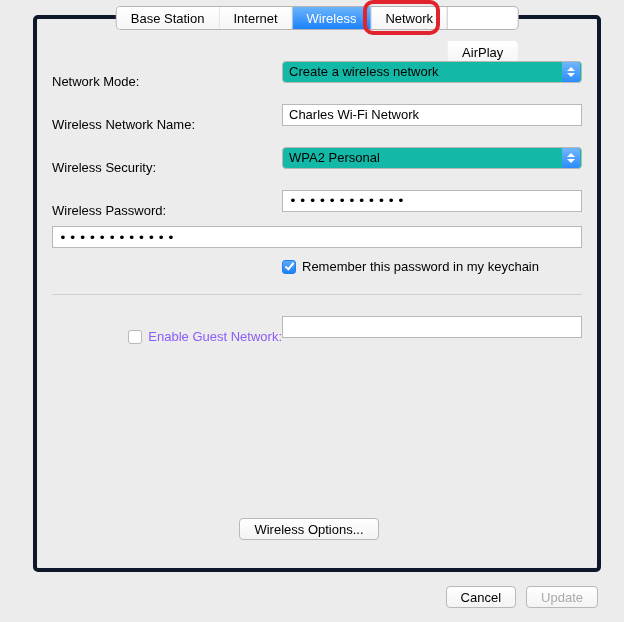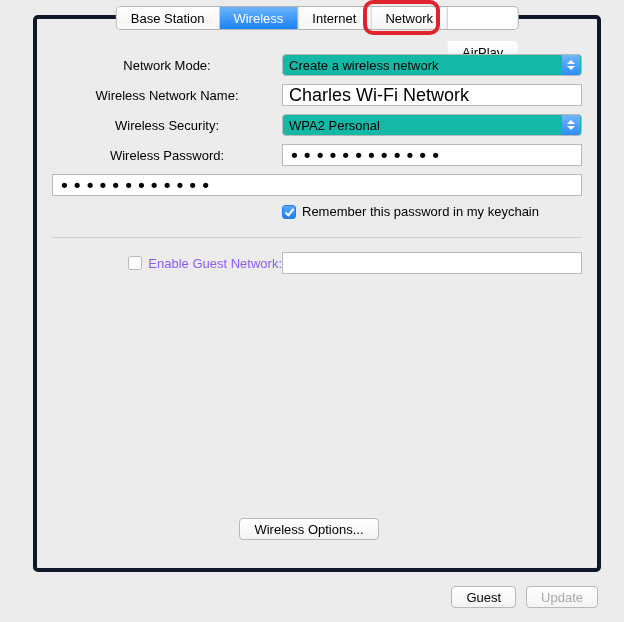--- a/index.html
+++ b/index.html
@@ -80,22 +80,23 @@
   left: 15px;
   right: 15px;
 }
 .row {
   display: flex;
   align-items: center;
   margin-bottom: 8px;
 }
 .row .label {
   width: 230px;
-  text-align: center;
+  text-align: left;
   color: #000;
+  margin-top: 20px;
 }
 .row .checklabel {
   display: flex;
   align-items: center;
   gap: 6px;
   color: #8b5cf6;
 }
 .row .control {
   flex: 1;
 }
@@ -131,21 +132,21 @@
   content: "";
   width: 0; height: 0;
   border-left: 4px solid transparent;
   border-right: 4px solid transparent;
 }
 .aqua-select .cap::before { border-bottom: 4px solid #fff; }
 .aqua-select .cap::after { border-top: 4px solid #fff; }
 input.text {
   width: 100%;
   height: 22px;
-  font-size: 18px;
+  font-size: 13px;
   border: 1px solid #b8b8b8;
   border-radius: 0;
   background: #fff;
   padding: 0 6px;
 }
 input.text.passwordish {
   letter-spacing: 2px;
   font-family: monospace;
 }
 .checkrow {
@@ -213,22 +214,22 @@
 <body>
 
 <div class="window">
 
   <div class="highlight-circle"></div>
 
   <div class="panel">
 
     <div class="tabbar">
       <div class="tab">Base Station</div>
+      <div class="tab">Internet</div>
       <div class="tab selected">Wireless</div>
-      <div class="tab">Internet</div>
       <div class="tab">Network</div>
       <div class="tab">AirPlay</div>
     </div>
 
     <div class="form">
 
       <div class="row">
         <div class="label">Network Mode:</div>
         <div class="control">
           <div class="aqua-select">
@@ -290,17 +291,17 @@
 
     </div>
 
     <div class="wireless-options-wrap">
       <button class="push-button">Wireless Options...</button>
     </div>
 
   </div>
 
   <div class="footer">
-    <button class="push-button">Guest</button>
+    <button class="push-button">Cancel</button>
     <button class="push-button" disabled="">Update</button>
   </div>
 
 </div>
 
 </body></html>

